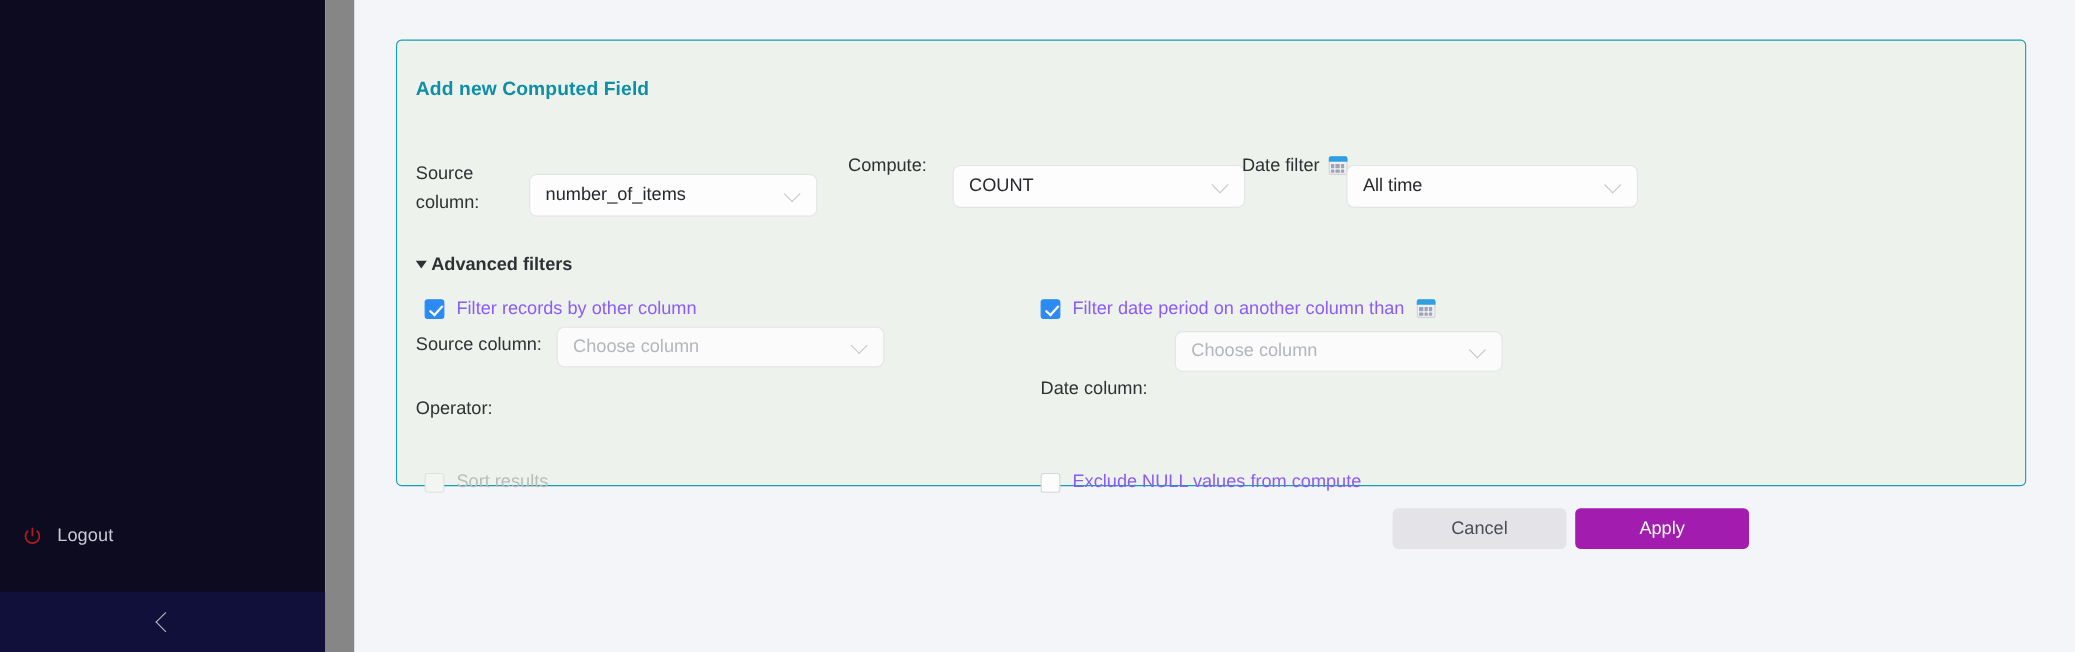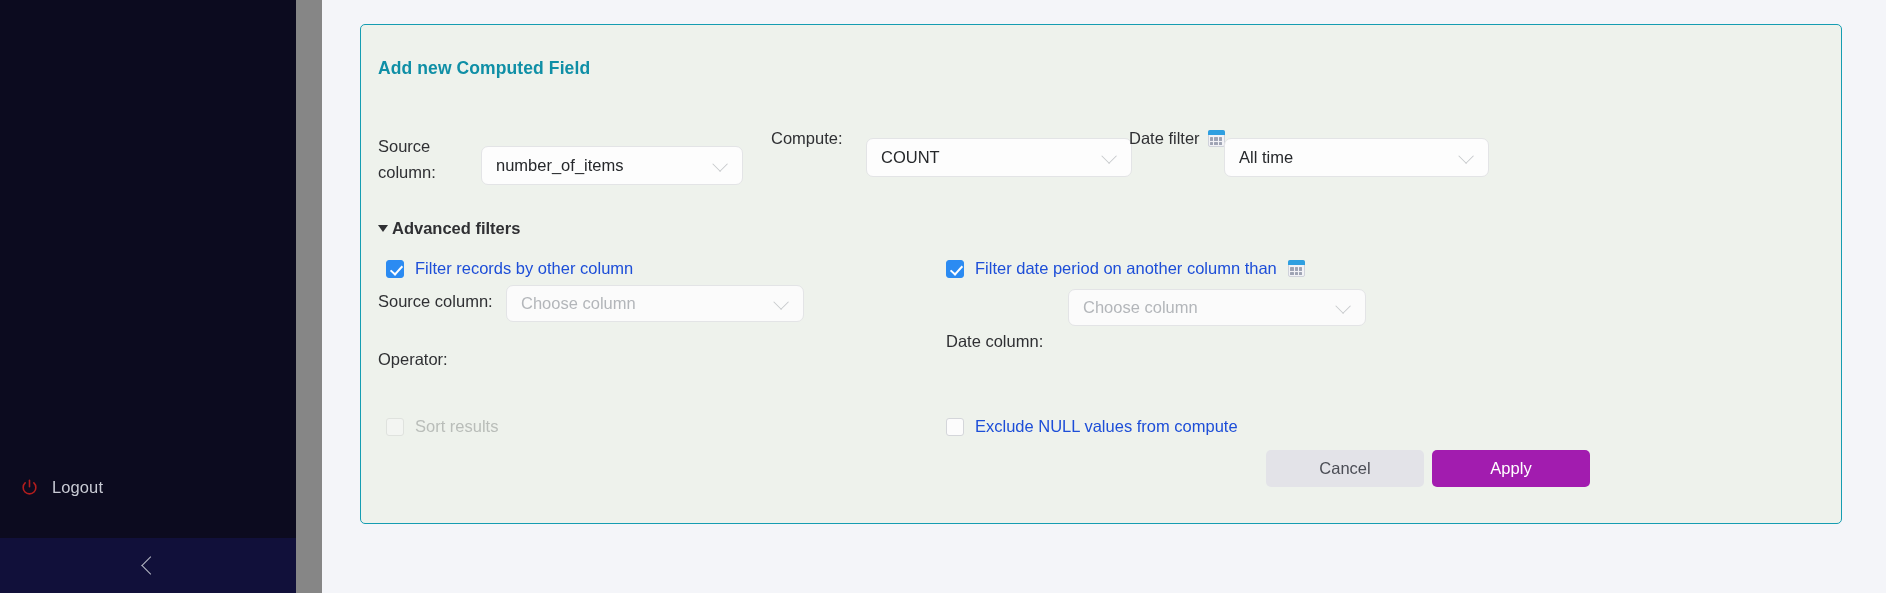--- a/index.html
+++ b/index.html
@@ -87,23 +87,23 @@
     width: 26px;
     height: 593px;
     background: #868686;
     cursor: pointer;
   }
 
   
   #computed-field-card {
     position: absolute;
     left: 360px;
-    top: 24px;
+    top: 36px;
     width: 1482px;
-    height: 500px;
+    height: 406px;
     background: #eef2ec;
     border: 1.5px solid #159db2;
     border-radius: 5px;
   }
 
   #card-title {
     position: absolute;
     left: 17px;
     top: 33px;
     color: #0f8fa6;
@@ -268,21 +268,21 @@
     left: 5.5px; top: 2px;
     width: 5px; height: 10px;
     border-right: 2.2px solid #fff;
     border-bottom: 2.2px solid #fff;
     transform: rotate(42deg);
   }
   .cb.disabled {
     background: #f3f5f2;
     border-color: #dfe2de;
   }
-  .cbrow .cbtext { font-size: 16.5px; color: #1d4ed8; }
+  .cbrow .cbtext { font-size: 16.5px; color: #8b5cf6; }
   .cbrow.disabled .cbtext { color: #b9bdb9; }
 
   #filter-records-checkbox-row { left: 25px; top: 234px; }
   #filter-date-period-checkbox-row { left: 585px; top: 234px; }
   #sort-results-checkbox-row { left: 25px; top: 392px; }
   #exclude-null-checkbox-row { left: 585px; top: 392px; }
 
   
   #adv-source-column-label {
     position: absolute; left: 17px; top: 267px;

